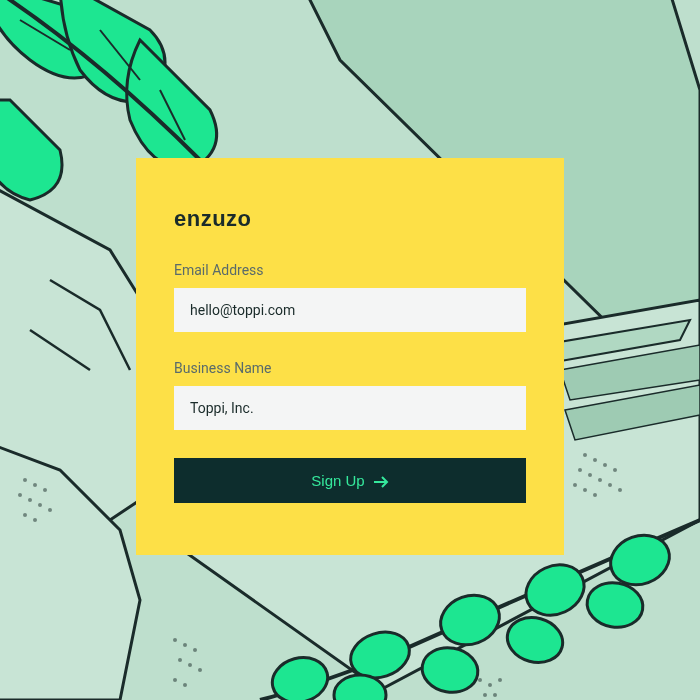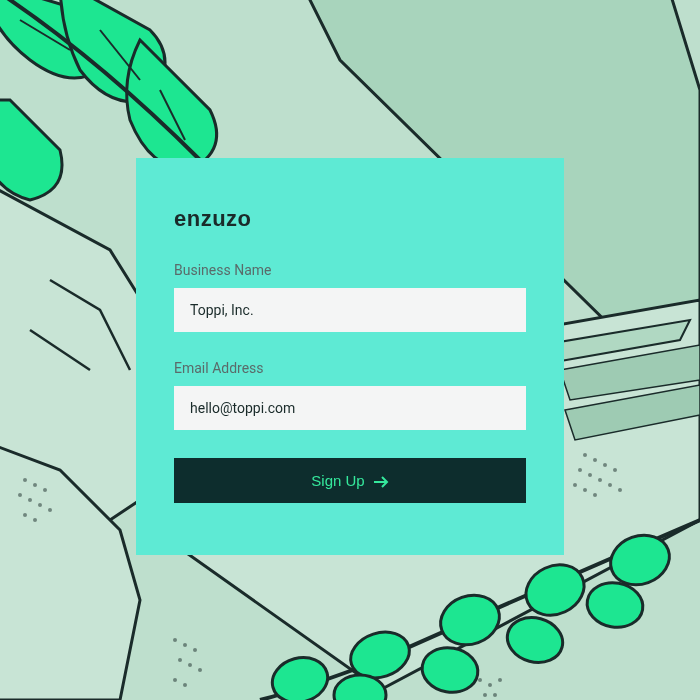--- a/index.html
+++ b/index.html
@@ -24,21 +24,21 @@
       width: 100%;
       height: 100%;
       z-index: 1;
     }
     
     .signup-card {
       position: absolute;
       top: 158px;
       left: 136px;
       width: 428px;
-      background: #5eead4;
+      background: #fde047;
       padding: 48px 38px 52px 38px;
       z-index: 10;
     }
     
     .logo {
       font-size: 22px;
       font-weight: 700;
       color: #1a2b2a;
       letter-spacing: 0.5px;
       margin-bottom: 30px;
@@ -196,27 +196,27 @@
           <circle cx="185" cy="685" r="2"></circle>
       </g>
     </g>
   </svg>
 </div>
 
 <div class="signup-card">
   <div class="logo">enzuzo</div>
 
   <div class="form-group">
+    <label class="form-label">Email Address</label>
+    <input type="text" class="form-input" value="hello@toppi.com" style="">
+  </div>
+
+  <div class="form-group">
     <label class="form-label">Business Name</label>
     <input type="text" class="form-input" value="Toppi, Inc." style="">
-  </div>
-
-  <div class="form-group">
-    <label class="form-label">Email Address</label>
-    <input type="text" class="form-input" value="hello@toppi.com" style="">
   </div>
 
   <button class="signup-button">
     <span class="signup-button-text">Sign Up</span>
     <span class="arrow-icon">
       <svg viewBox="0 0 16 14">
         <path d="M 1 7 L 14 7 M 9 2 L 14 7 L 9 12"></path>
       </svg>
     </span>
   </button>

